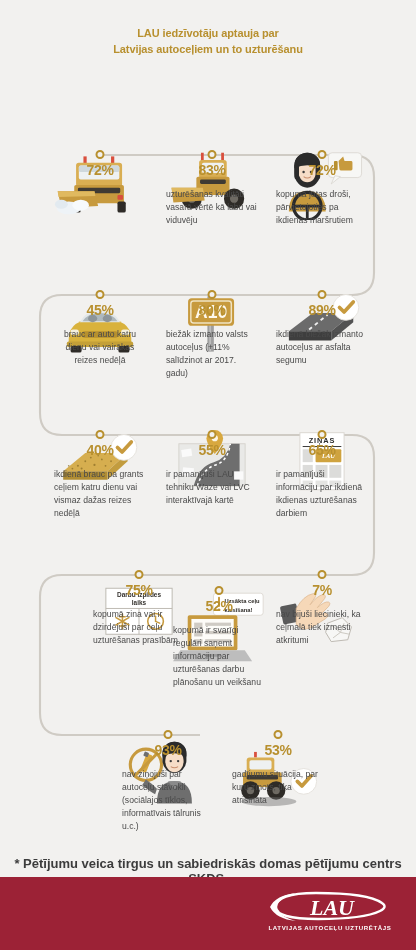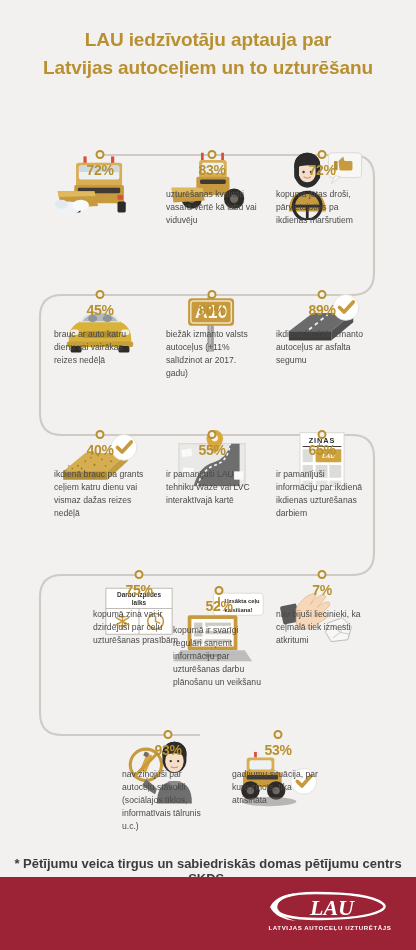--- a/index.html
+++ b/index.html
@@ -8,21 +8,21 @@
     background:#f2f1ef;
     font-family:"Liberation Sans", sans-serif;
     position:relative; overflow:hidden;
   }
   #infographic { position:relative; width:416px; height:950px; }
 
   
   .title {
     position:absolute; top:26px; left:0; width:416px;
     text-align:center; color:#b8902f;
-    font-size:19px; font-weight:bold; line-height:1.45;
+    font-size:11px; font-weight:bold; line-height:1.45;
     letter-spacing:-0.1px;
   }
 
   
   .snake { position:absolute; top:0; left:0; width:416px; height:950px;
            pointer-events:none; }
 
   
   .cell { position:absolute; }
   .cell .art { position:absolute; left:0; bottom:30px; width:100%;
@@ -159,21 +159,21 @@
         <circle cx="34" cy="60" r="15" fill="none" stroke="#2b2b2b" stroke-width="3.5"></circle>
         <line x1="19" y1="60" x2="49" y2="60" stroke="#2b2b2b" stroke-width="3"></line>
         <line x1="34" y1="60" x2="34" y2="74" stroke="#2b2b2b" stroke-width="3"></line>
       </svg>
     </div>
     <div class="dot"></div>
     <div class="pct">72%</div>
     <div class="cap">kopumā jūtas droši, pārvietojoties pa ikdienas maršrutiem</div>
   </div>
 
-  <div class="cell" style="left:54px; top:290px; width:92px; height:100px;">
+  <div class="cell" style="left:54px; top:290px; width:92px; height:100px;text-align:center;">
     <div class="art">
       <svg viewBox="0 0 100 72" width="100%" height="100%">
         <path d="M16,52 q0,-22 34,-22 q34,0 34,22 v8 h-68 z" fill="#d9b23c"></path>
         <path d="M28,34 q6,-12 22,-12 q16,0 22,12 z" fill="#e3e8ea"></path>
         <path d="M31,33 q6,-9 19,-9 q13,0 19,9 z" fill="#aeb8bd"></path>
         <ellipse cx="42" cy="30" rx="5" ry="4" fill="#8d959a"></ellipse>
         <ellipse cx="58" cy="30" rx="5" ry="4" fill="#8d959a"></ellipse>
         <rect x="30" y="44" width="40" height="7" rx="3.5" fill="#b6902e"></rect>
         <rect x="18" y="42" width="9" height="6" rx="2.5" fill="#f4efdc"></rect>
         <rect x="73" y="42" width="9" height="6" rx="2.5" fill="#f4efdc"></rect>

